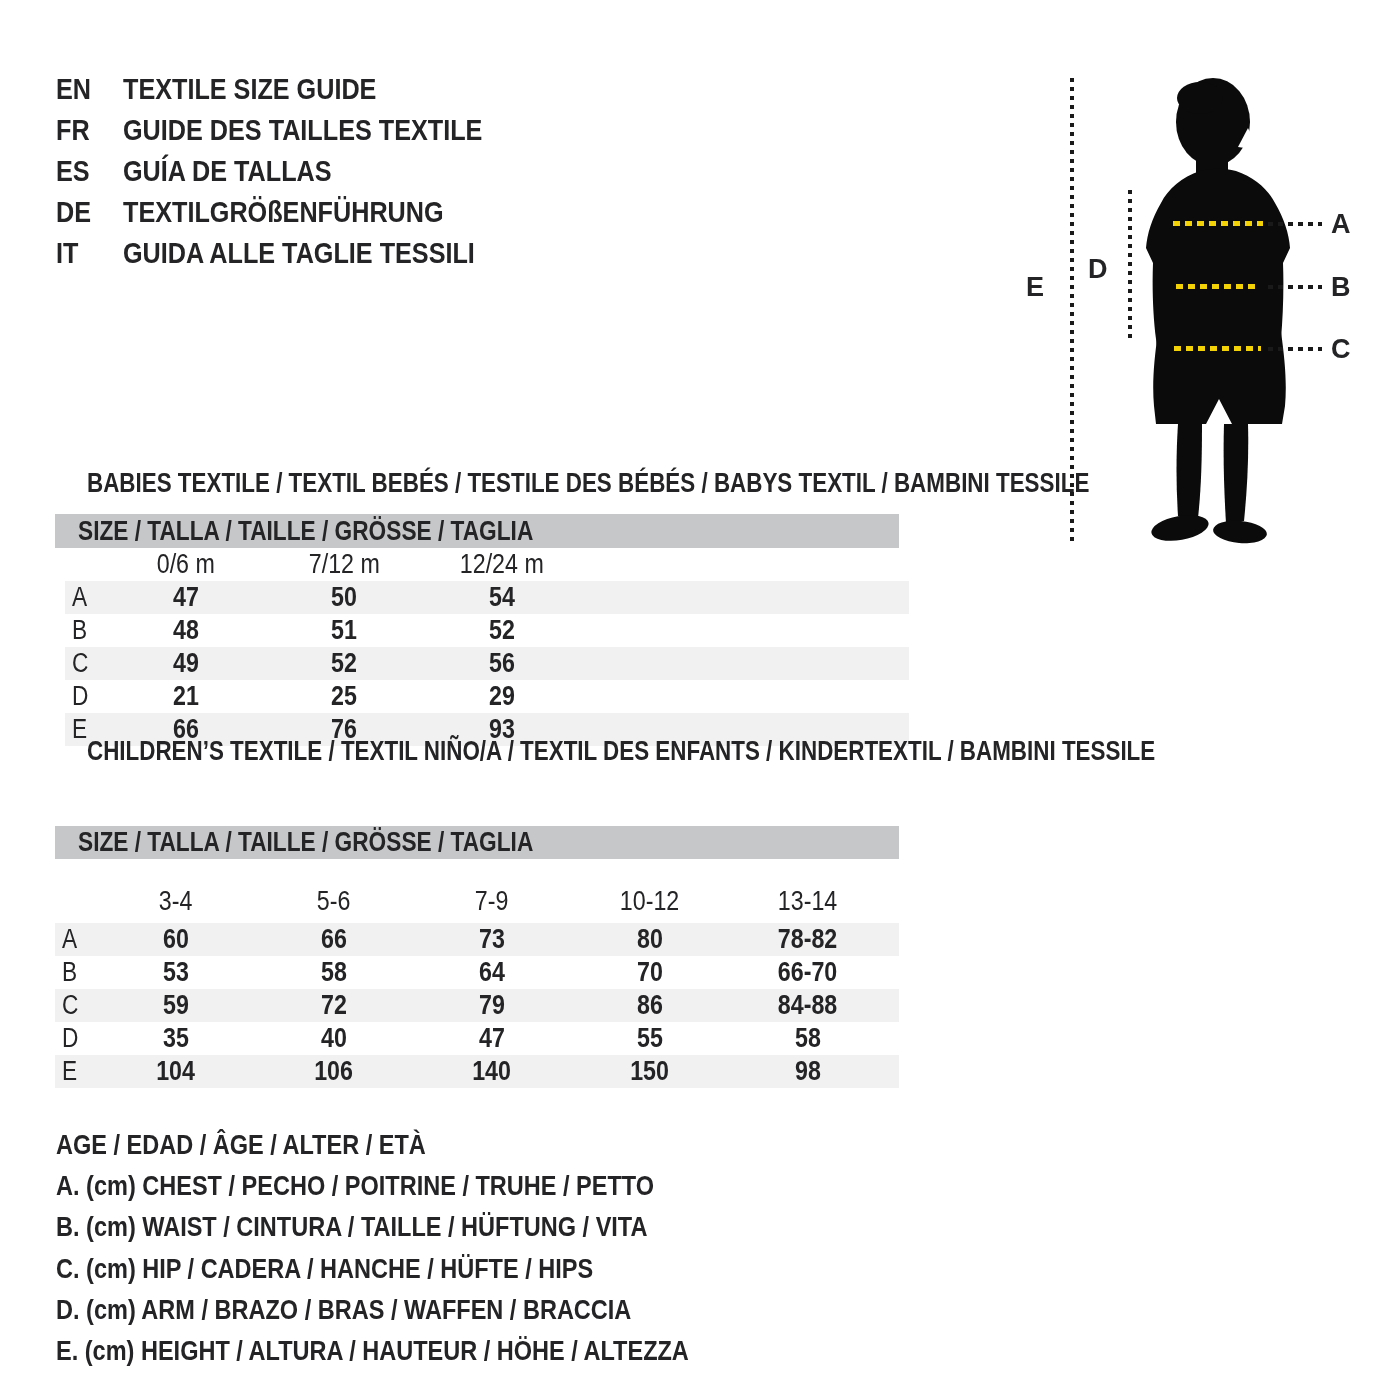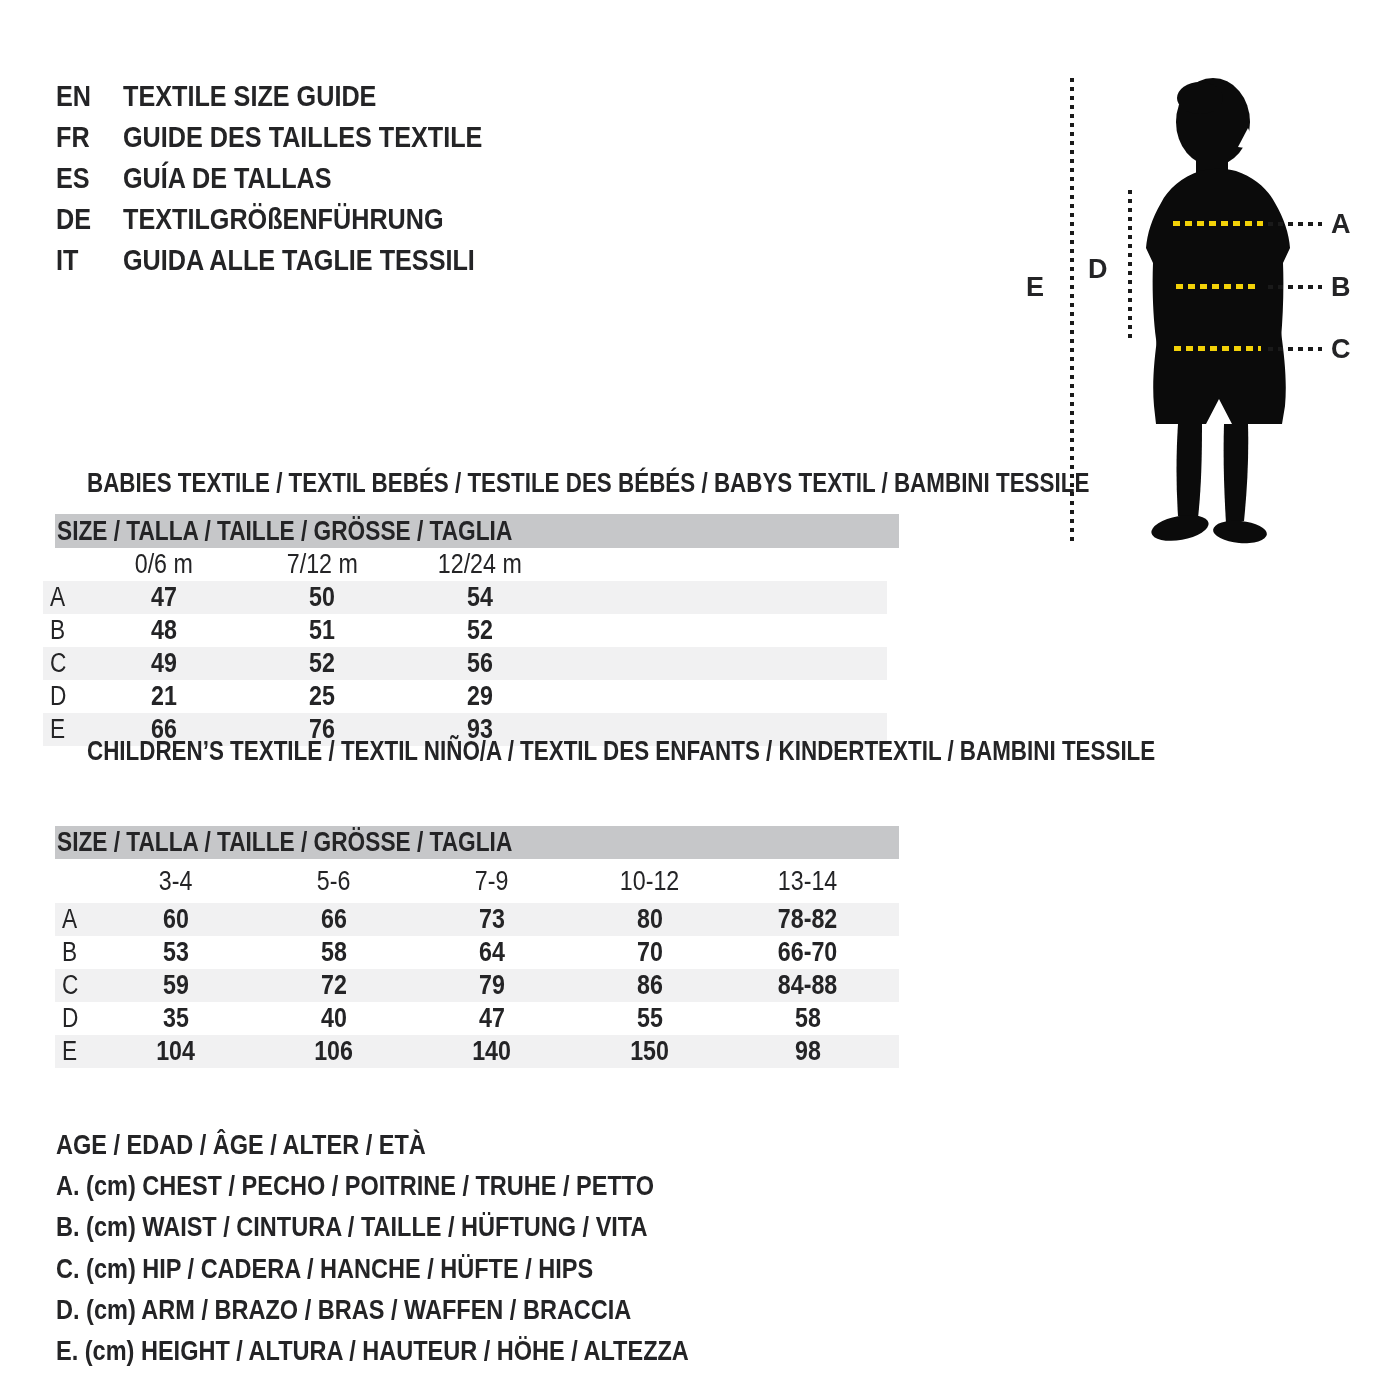--- a/index.html
+++ b/index.html
@@ -9,26 +9,26 @@
     -webkit-font-smoothing:antialiased;
   }
   .abs{position:absolute;}
   
   .cx{display:inline-block;transform:scaleX(0.84);transform-origin:0 50%;white-space:nowrap;}
   .cx-title{display:inline-block;transform:scaleX(0.80);transform-origin:0 50%;white-space:nowrap;}
   .cxc{display:inline-block;transform:scaleX(0.86);transform-origin:50% 50%;white-space:nowrap;}
 
   
   .lang-list{left:56px;top:72px;}
-  .lang-row{display:flex;height:41px;align-items:flex-end;font-size:30px;font-weight:700;}
+  .lang-row{display:flex;height:41px;align-items:flex-start;font-size:30px;font-weight:700;}
   .lang-code{width:67px;}
   
   .section-title{font-size:28px;font-weight:700;height:30px;display:flex;align-items:center;margin-left:32px;}
   
-  .size-bar{background:#c6c7c9;display:flex;align-items:center;padding-left:2px;box-sizing:border-box;
+  .size-bar{background:#c6c7c9;display:flex;align-items:center;padding-left:23px;box-sizing:border-box;
             font-size:27px;font-weight:700;}
   
   .trow{display:flex;align-items:center;}
   .tlabel{width:42px;padding-left:7px;box-sizing:border-box;font-size:27px;font-weight:400;}
   .tcell{width:158px;text-align:center;font-size:27px;font-weight:700;}
   .thead .tcell{font-weight:400;}
   .striped{background:#f1f1f2;}
   
   .legend-line{height:41.3px;display:flex;align-items:center;font-size:28px;font-weight:700;}
   
@@ -104,21 +104,21 @@
 </div>
 
 <div class="abs section-title" style="left:55px;top:468px;">
   <span class="cx-title">BABIES TEXTILE / TEXTIL BEBÉS / TESTILE DES BÉBÉS / BABYS TEXTIL / BAMBINI TESSILE</span>
 </div>
 
 <div class="abs size-bar" style="left:55px;top:514px;width:844px;height:34px;">
   <span class="cx">SIZE / TALLA / TAILLE / GRÖSSE / TAGLIA</span>
 </div>
 
-<div class="abs" style="left:43px;top:548px;width:844px;">
+<div class="abs" style="left:65px;top:548px;width:844px;">
   <div class="trow thead" style="height:33px;">
     <span class="tlabel"></span>
     <span class="tcell"><span class="cxc">0/6 m</span></span>
     <span class="tcell"><span class="cxc">7/12 m</span></span>
     <span class="tcell"><span class="cxc">12/24 m</span></span>
   </div>
   <div class="trow striped" style="height:33px;">
     <span class="tlabel"><span class="cx">A</span></span>
     <span class="tcell"><span class="cxc">47</span></span>
     <span class="tcell"><span class="cxc">50</span></span>
@@ -152,21 +152,21 @@
 
 <div class="abs section-title" style="left:55px;top:736px;">
   <span class="cx-title">CHILDREN’S TEXTILE / TEXTIL NIÑO/A / TEXTIL DES ENFANTS / KINDERTEXTIL / BAMBINI TESSILE</span>
 </div>
 
 <div class="abs size-bar" style="left:55px;top:826px;width:844px;height:33px;">
   <span class="cx">SIZE / TALLA / TAILLE / GRÖSSE / TAGLIA</span>
 </div>
 
 <div class="abs" style="left:55px;top:859px;width:844px;">
-  <div class="trow thead" style="height:44px;">
+  <div class="trow thead" style="height:44px;margin-top:20px;">
     <span class="tlabel"></span>
     <span class="tcell"><span class="cxc">3-4</span></span>
     <span class="tcell"><span class="cxc">5-6</span></span>
     <span class="tcell"><span class="cxc">7-9</span></span>
     <span class="tcell"><span class="cxc">10-12</span></span>
     <span class="tcell"><span class="cxc">13-14</span></span>
   </div>
   <div class="trow striped" style="height:33px;">
     <span class="tlabel"><span class="cx">A</span></span>
     <span class="tcell"><span class="cxc">60</span></span>

